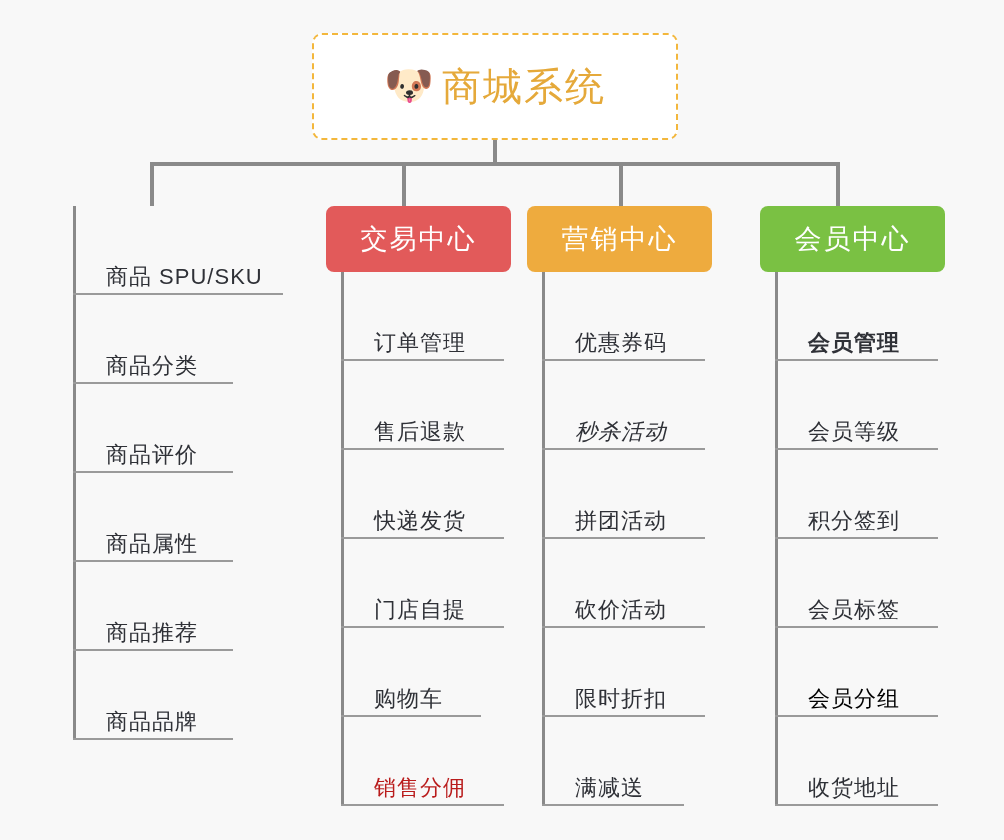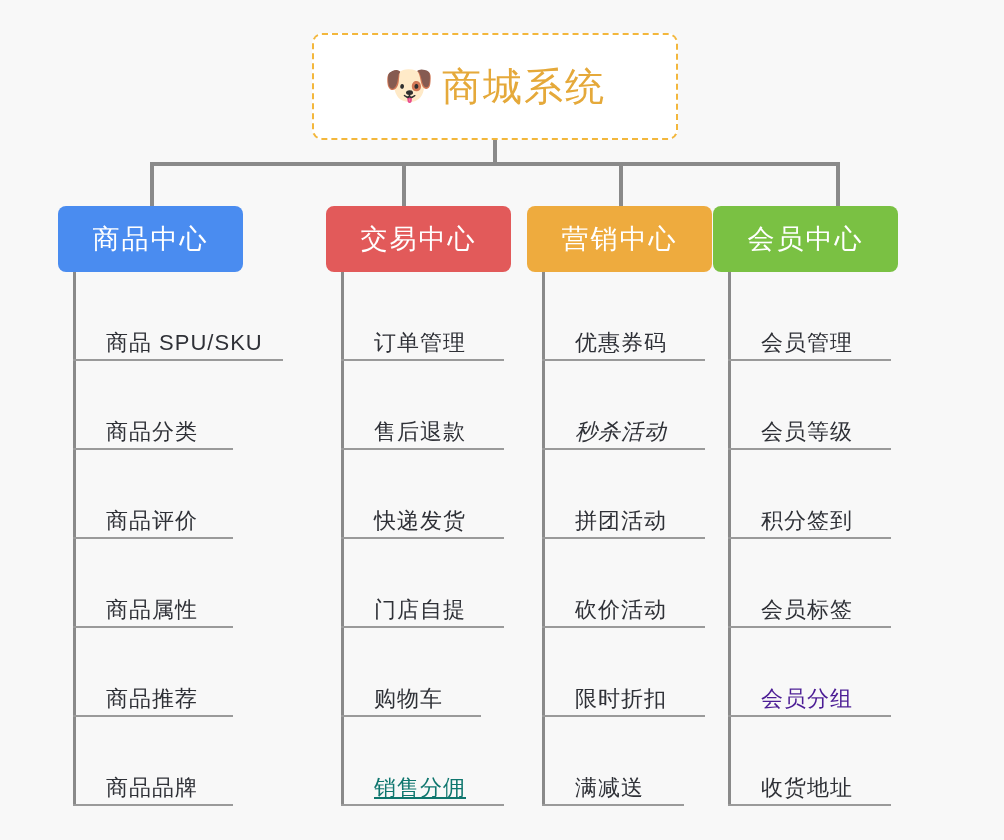--- a/index.html
+++ b/index.html
@@ -136,23 +136,20 @@
   <div class="root-node" style="background: rgb(255, 255, 255); border-color: rgb(243, 183, 60);">
     <span class="root-icon">🐶</span>
     <span class="root-title" style="color: rgb(229, 169, 58);">商城系统</span>
   </div>
 
   <div class="conn conn-stem" style="background: rgb(138, 138, 138);"></div>
   <div class="conn conn-bus" style="background: rgb(138, 138, 138);"></div>
 
   <div id="columns-host">
       <div class="column" style="left: 58px; width: 185px;">
-        <div class="cat-box" style="background: rgb(74, 140, 240); width: 185px;">
-          <span>商品中心</span>
-        </div>
         <div class="items">
           <div class="spine" style="background: rgb(138, 138, 138); height: 534px;"></div>
           <div class="item">
             <span class="item-label" style="color: rgb(47, 49, 55);">商品 SPU/SKU</span>
             <span style="position: absolute; left: 0px; bottom: 0px; height: 2px; background: rgb(154, 154, 154); width: 210px;"></span>
           </div>
           <div class="item">
             <span class="item-label" style="color: rgb(47, 49, 55);">商品分类</span>
             <span style="position: absolute; left: 0px; bottom: 0px; height: 2px; background: rgb(154, 154, 154); width: 160px;"></span>
           </div>
@@ -194,21 +191,21 @@
           </div>
           <div class="item">
             <span class="item-label" style="color: rgb(47, 49, 55);">门店自提</span>
             <span style="position: absolute; left: 0px; bottom: 0px; height: 2px; background: rgb(154, 154, 154); width: 163px;"></span>
           </div>
           <div class="item">
             <span class="item-label" style="color: rgb(47, 49, 55);">购物车</span>
             <span style="position: absolute; left: 0px; bottom: 0px; height: 2px; background: rgb(154, 154, 154); width: 140px;"></span>
           </div>
           <div class="item">
-            <span class="item-label" style="color: #0f766e; text-decoration: underline;">销售分佣</span>
+            <span class="item-label" style="color: #b91c1c;">销售分佣</span>
             <span style="position: absolute; left: 0px; bottom: 0px; height: 2px; background: rgb(154, 154, 154); width: 163px;"></span>
           </div>
         </div>
       </div>
       <div class="column" style="left: 527px; width: 185px;">
         <div class="cat-box" style="background: rgb(238, 171, 62); width: 185px;">
           <span>营销中心</span>
         </div>
         <div class="items">
           <div class="spine" style="background: rgb(138, 138, 138); height: 534px;"></div>
@@ -231,44 +228,44 @@
           <div class="item">
             <span class="item-label" style="color: rgb(47, 49, 55);">限时折扣</span>
             <span style="position: absolute; left: 0px; bottom: 0px; height: 2px; background: rgb(154, 154, 154); width: 163px;"></span>
           </div>
           <div class="item">
             <span class="item-label" style="color: rgb(47, 49, 55);">满减送</span>
             <span style="position: absolute; left: 0px; bottom: 0px; height: 2px; background: rgb(154, 154, 154); width: 142px;"></span>
           </div>
         </div>
       </div>
-      <div class="column" style="left: 713px; width: 185px;">
+      <div class="column" style="left: 760px; width: 185px;">
         <div class="cat-box" style="background: rgb(122, 193, 67); width: 185px;">
           <span>会员中心</span>
         </div>
         <div class="items">
           <div class="spine" style="background: rgb(138, 138, 138); height: 534px;"></div>
           <div class="item">
-            <span class="item-label" style="color: rgb(47, 49, 55);">会员管理</span>
+            <span class="item-label" style="color: rgb(47, 49, 55); font-weight: bold;">会员管理</span>
             <span style="position: absolute; left: 0px; bottom: 0px; height: 2px; background: rgb(154, 154, 154); width: 163px;"></span>
           </div>
           <div class="item">
             <span class="item-label" style="color: rgb(47, 49, 55);">会员等级</span>
             <span style="position: absolute; left: 0px; bottom: 0px; height: 2px; background: rgb(154, 154, 154); width: 163px;"></span>
           </div>
           <div class="item">
             <span class="item-label" style="color: rgb(47, 49, 55);">积分签到</span>
             <span style="position: absolute; left: 0px; bottom: 0px; height: 2px; background: rgb(154, 154, 154); width: 163px;"></span>
           </div>
           <div class="item">
             <span class="item-label" style="color: rgb(47, 49, 55);">会员标签</span>
             <span style="position: absolute; left: 0px; bottom: 0px; height: 2px; background: rgb(154, 154, 154); width: 163px;"></span>
           </div>
           <div class="item">
-            <span class="item-label" style="color: #4c1d95;">会员分组</span>
+            <span class="item-label" style="color: #000000;">会员分组</span>
             <span style="position: absolute; left: 0px; bottom: 0px; height: 2px; background: rgb(154, 154, 154); width: 163px;"></span>
           </div>
           <div class="item">
             <span class="item-label" style="color: rgb(47, 49, 55);">收货地址</span>
             <span style="position: absolute; left: 0px; bottom: 0px; height: 2px; background: rgb(154, 154, 154); width: 163px;"></span>
           </div>
         </div>
       </div>
     </div>
 

